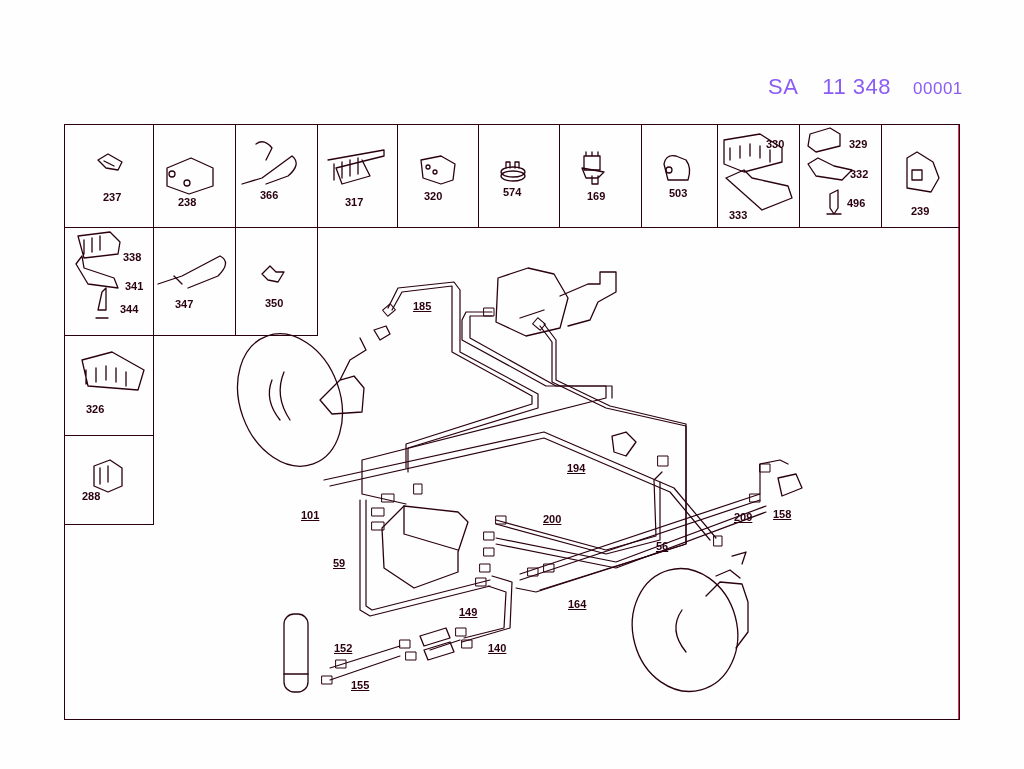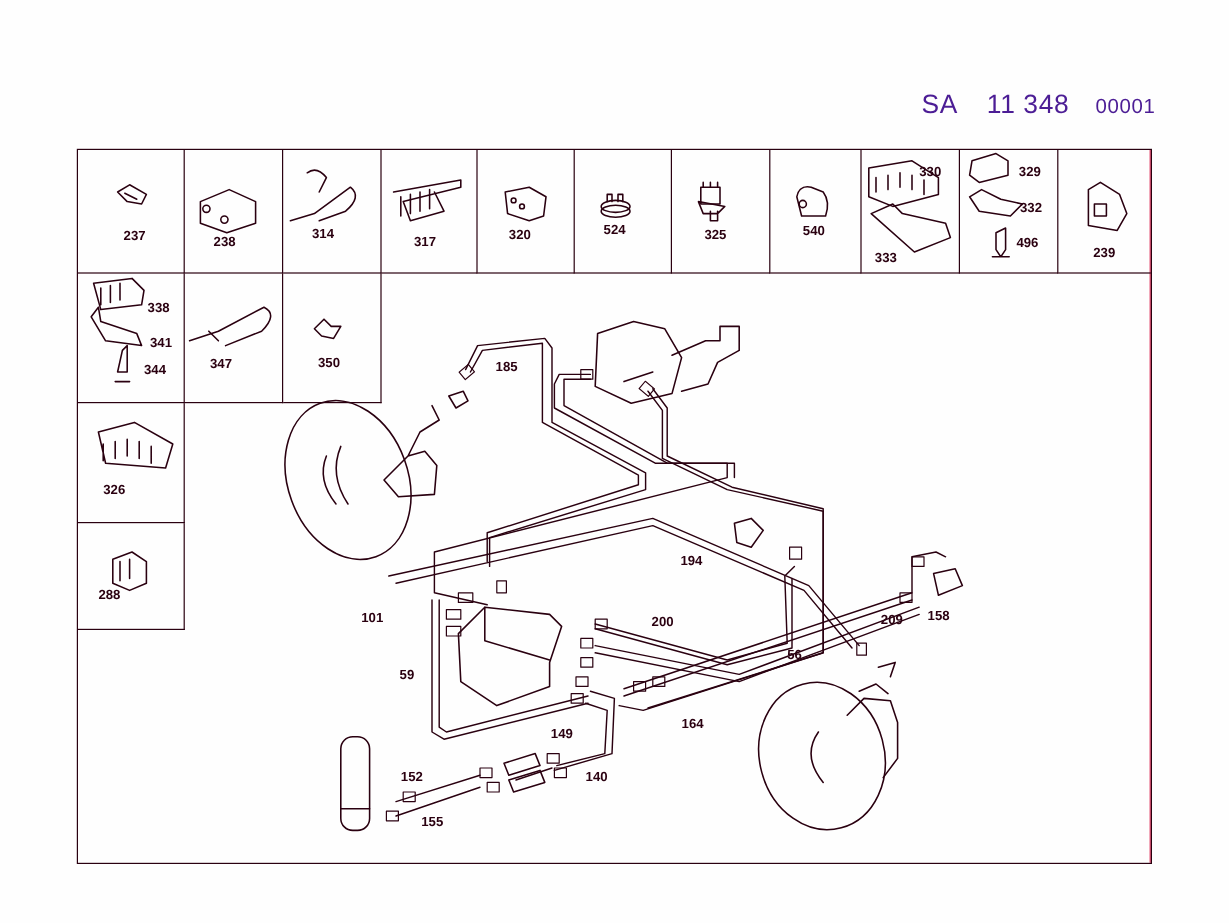--- a/index.html
+++ b/index.html
@@ -1,25 +1,25 @@
 <!DOCTYPE html>
 <html><head>
 <meta charset="utf-8">
 <style>
   html,body{margin:0;padding:0;background:#fefefe;}
   body{width:1024px;height:769px;position:relative;overflow:hidden;font-family:"Liberation Sans",sans-serif;color:#3a0010;}
-  .hdr{position:absolute;top:74px;left:768px;font-size:22px;color:#4c1d95;letter-spacing:0.5px;}
+  .hdr{position:absolute;top:74px;left:768px;font-size:22px;color:#8b5cf6;letter-spacing:0.5px;}
   .hdr .sa{margin-right:24px;}
   .hdr .num{margin-right:22px;}
   .hdr .sub{font-size:17px;}
   .frame{position:absolute;left:64px;top:124px;width:894px;height:594px;border:1.5px solid #2a0010;box-shadow:-1px 0 0 #e0305a inset;}
   .cell{position:absolute;border-right:1.5px solid #2a0010;border-bottom:1.5px solid #2a0010;box-sizing:border-box;}
   .lbl{position:absolute;font-size:11px;font-weight:bold;color:#2a0010;}
   svg.draw{position:absolute;left:0;top:0;}
-  .dl{position:absolute;font-size:11px;font-weight:bold;color:#2a0010;}
+  .dl{position:absolute;font-size:11px;font-weight:bold;color:#2a0010;text-decoration:underline;}
 </style>
 </head>
 <body>
 
 <div class="hdr">
   <span class="sa">SA</span><span class="num">11 348</span><span class="sub">00001</span>
 </div>
 
 <div class="frame">
 
@@ -38,26 +38,26 @@
   <div class="cell" style="left:0;top:103px;width:89px;height:108px"></div>
   <div class="cell" style="left:89px;top:103px;width:82px;height:108px"></div>
   <div class="cell" style="left:171px;top:103px;width:82px;height:108px"></div>
 
   <div class="cell" style="left:0;top:211px;width:89px;height:100px"></div>
   <div class="cell" style="left:0;top:311px;width:89px;height:89px"></div>
 </div>
 
 <span class="lbl" style="left:103px;top:191px">237</span>
 <span class="lbl" style="left:178px;top:196px">238</span>
-<span class="lbl" style="left:260px;top:189px">314</span>
+<span class="lbl" style="left:260px;top:189px">366</span>
 <span class="lbl" style="left:345px;top:196px">317</span>
 <span class="lbl" style="left:424px;top:190px">320</span>
-<span class="lbl" style="left:503px;top:186px">524</span>
-<span class="lbl" style="left:587px;top:190px">325</span>
-<span class="lbl" style="left:669px;top:187px">540</span>
+<span class="lbl" style="left:503px;top:186px">574</span>
+<span class="lbl" style="left:587px;top:190px">169</span>
+<span class="lbl" style="left:669px;top:187px">503</span>
 <span class="lbl" style="left:766px;top:138px">330</span>
 <span class="lbl" style="left:729px;top:209px">333</span>
 <span class="lbl" style="left:849px;top:138px">329</span>
 <span class="lbl" style="left:850px;top:168px">332</span>
 <span class="lbl" style="left:847px;top:197px">496</span>
 <span class="lbl" style="left:911px;top:205px">239</span>
 <span class="lbl" style="left:123px;top:251px">338</span>
 <span class="lbl" style="left:125px;top:280px">341</span>
 <span class="lbl" style="left:120px;top:303px">344</span>
 <span class="lbl" style="left:175px;top:298px">347</span>

